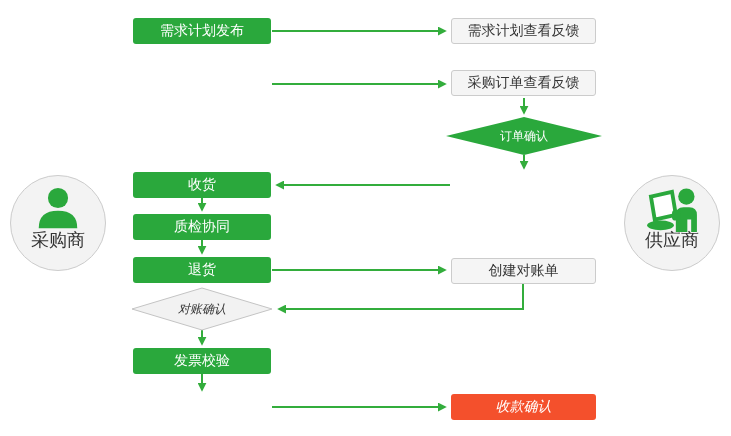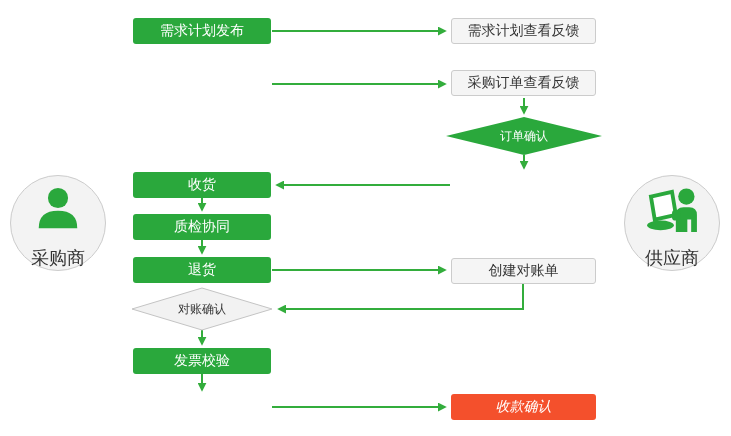--- a/index.html
+++ b/index.html
@@ -38,33 +38,33 @@
     background:var(--color-red,#f4502c);
     color:var(--color-box_text_light,#ffffff);
     font-style:italic;
   }
   .diamond-label{
     position:absolute;
     display:flex;align-items:center;justify-content:center;
     font-size:12px;white-space:nowrap;
   }
   .diamond-label.green-text{color:var(--color-box_text_light,#ffffff);}
-  .diamond-label.dark-text{color:var(--color-text_dark,#333333);}
+  .diamond-label.dark-text{color:var(--color-text_dark,#333333);font-style:italic;}
   .actor{
     position:absolute;
     width:96px;height:96px;
     border-radius:50%;
     background:var(--color-circle_fill,#f3f3f3);
     border:1px solid var(--color-box_border,#cccccc);
     box-sizing:border-box;
     display:flex;flex-direction:column;align-items:center;
   }
   .actor .icon{margin-top:11px;height:44px;display:flex;align-items:flex-start;justify-content:center;}
   .actor .actor-label{
-    position:absolute;bottom:0;width:100%;
+    position:absolute;bottom:18px;width:100%;
     text-align:center;font-size:18px;
     color:var(--color-text_dark,#333333);
   }
 </style>
 </head>
 <body>
 
 <div class="canvas">
 
   <svg class="wires" width="731" height="436" viewBox="0 0 731 436">

